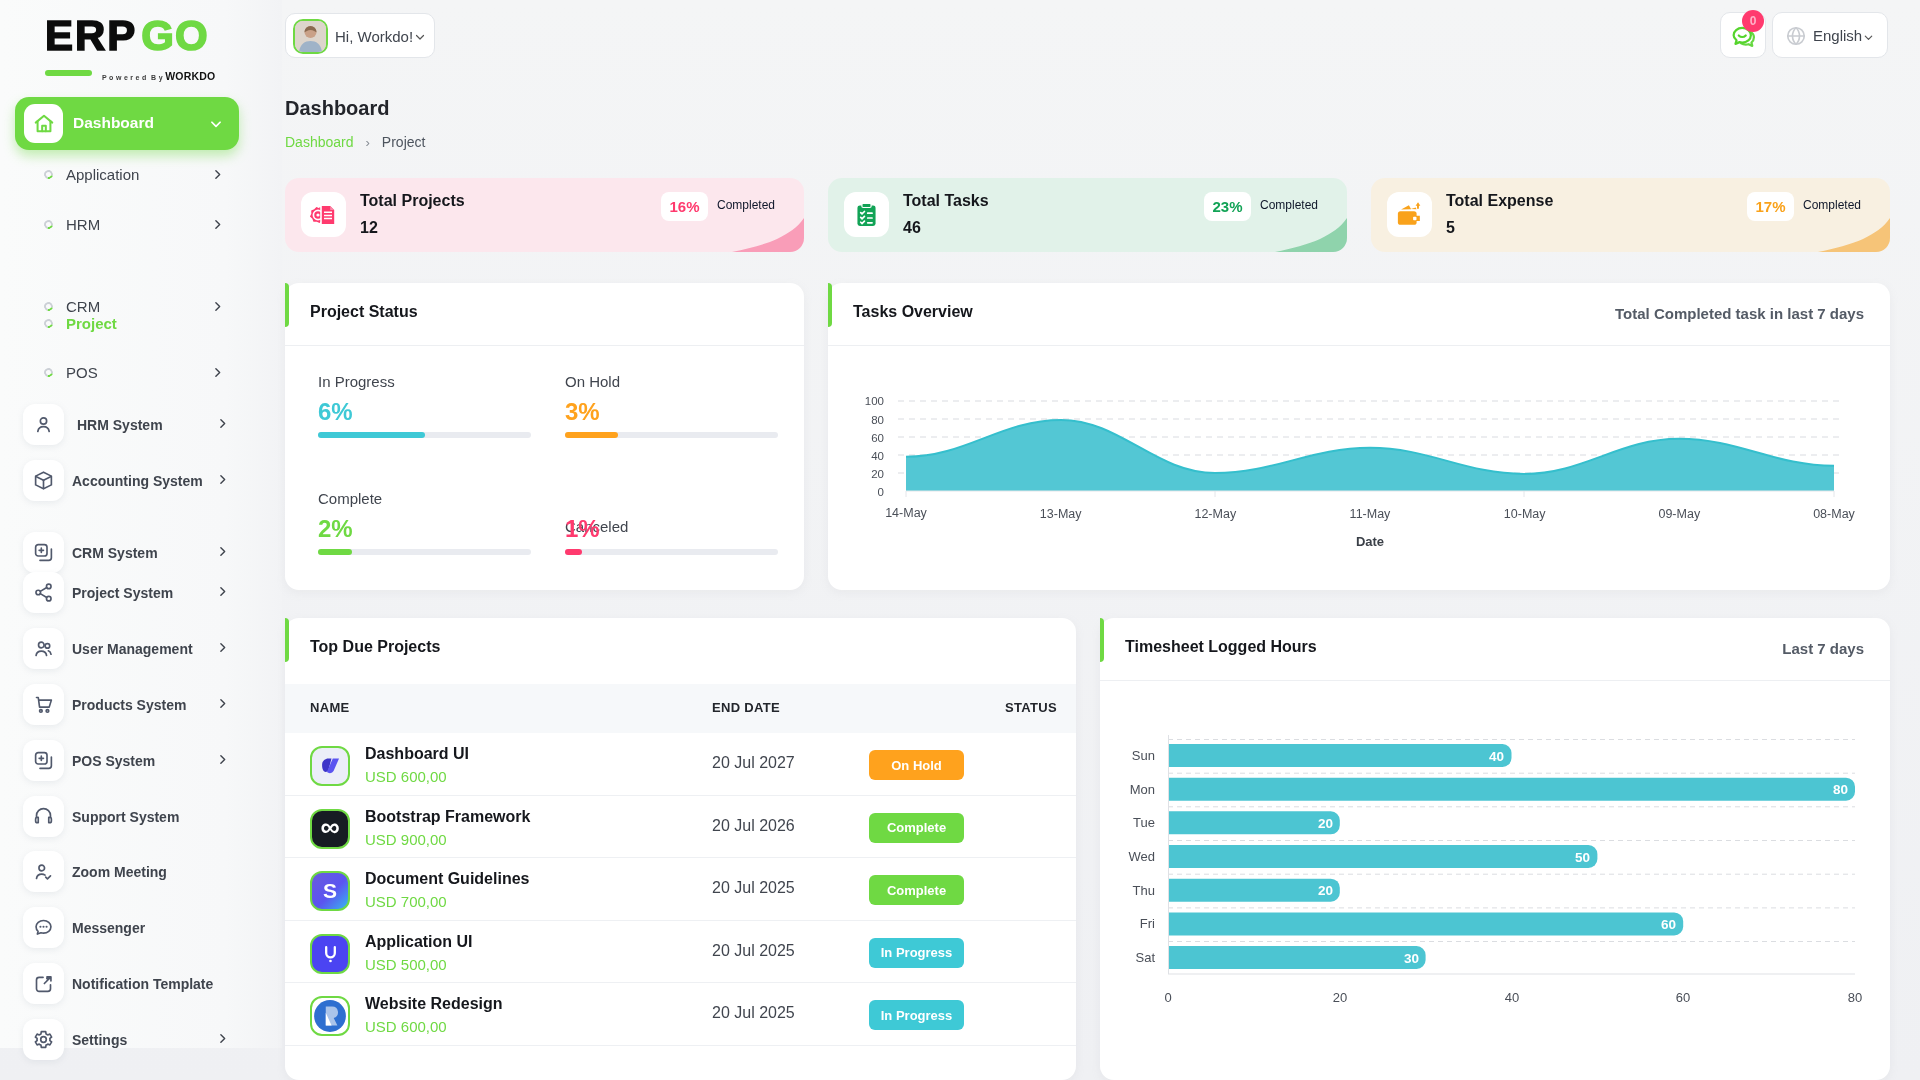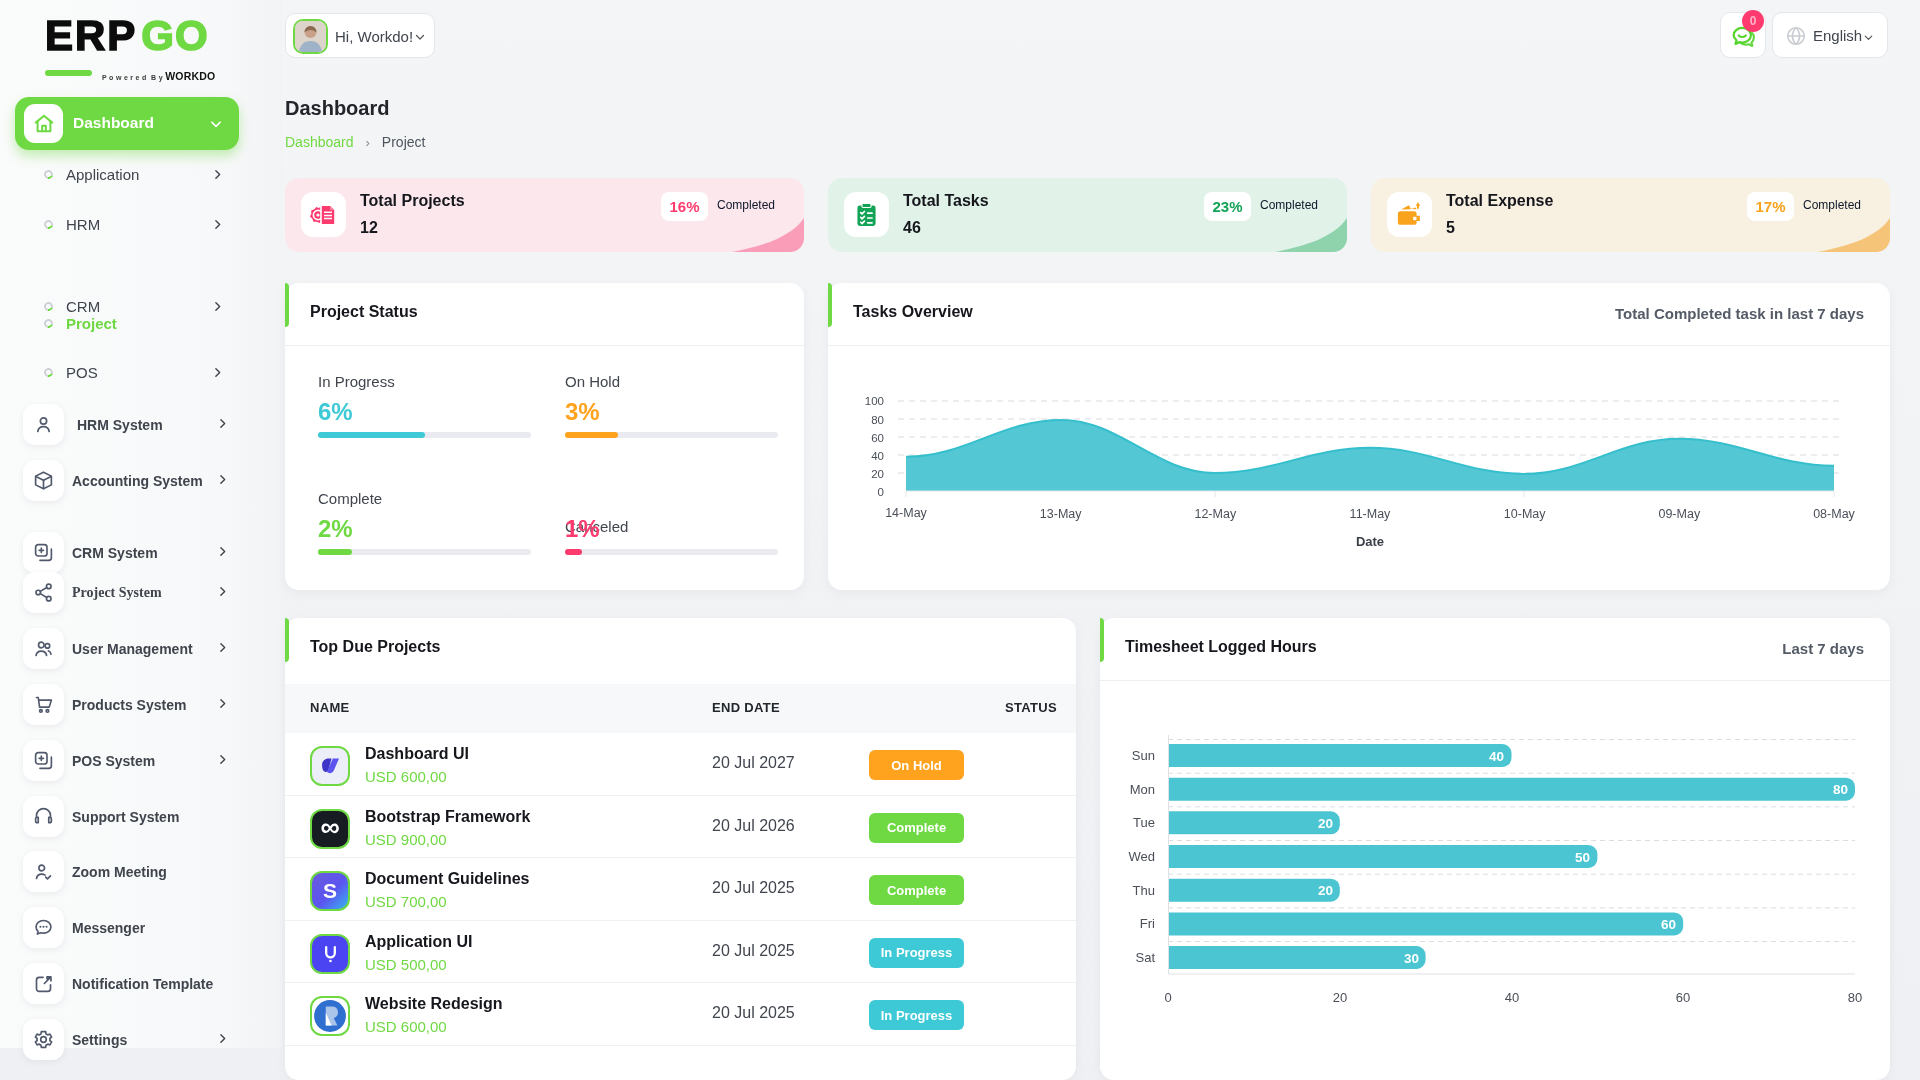--- a/index.html
+++ b/index.html
@@ -168,21 +168,21 @@
             <rect x="3" y="3" width="13" height="13" rx="3"></rect>
             <path d="M8 21h10a3 3 0 0 0 3-3V8"></path>
             <path d="M9.5 7v5M7 9.5h5"></path>
           </svg>
         </div>
         <span class="mtxt">CRM System</span>
         <svg class="mchev" width="13" height="13" viewBox="0 0 24 24" fill="none" stroke="#3f444d" stroke-width="2.6" stroke-linecap="round" stroke-linejoin="round">
           <path d="M9 5l7 7-7 7"></path>
         </svg>
       </div>
-    <div class="mitem" style="top:572px;font-family:Liberation Serif, serif;">
+    <div class="mitem" style="top:572px;">
         <div class="ibox">
           <svg width="21" height="21" viewBox="0 0 24 24" fill="none" stroke="#51596c" stroke-width="1.9" stroke-linecap="round" stroke-linejoin="round">
             <circle cx="18" cy="5" r="2.6"></circle>
             <circle cx="6" cy="12" r="2.6"></circle>
             <circle cx="18" cy="19" r="2.6"></circle>
             <path d="M8.3 10.7l7.4-4.4M8.3 13.3l7.4 4.4"></path>
           </svg>
         </div>
         <span class="mtxt">Project System</span>
         <svg class="mchev" width="13" height="13" viewBox="0 0 24 24" fill="none" stroke="#3f444d" stroke-width="2.6" stroke-linecap="round" stroke-linejoin="round">

